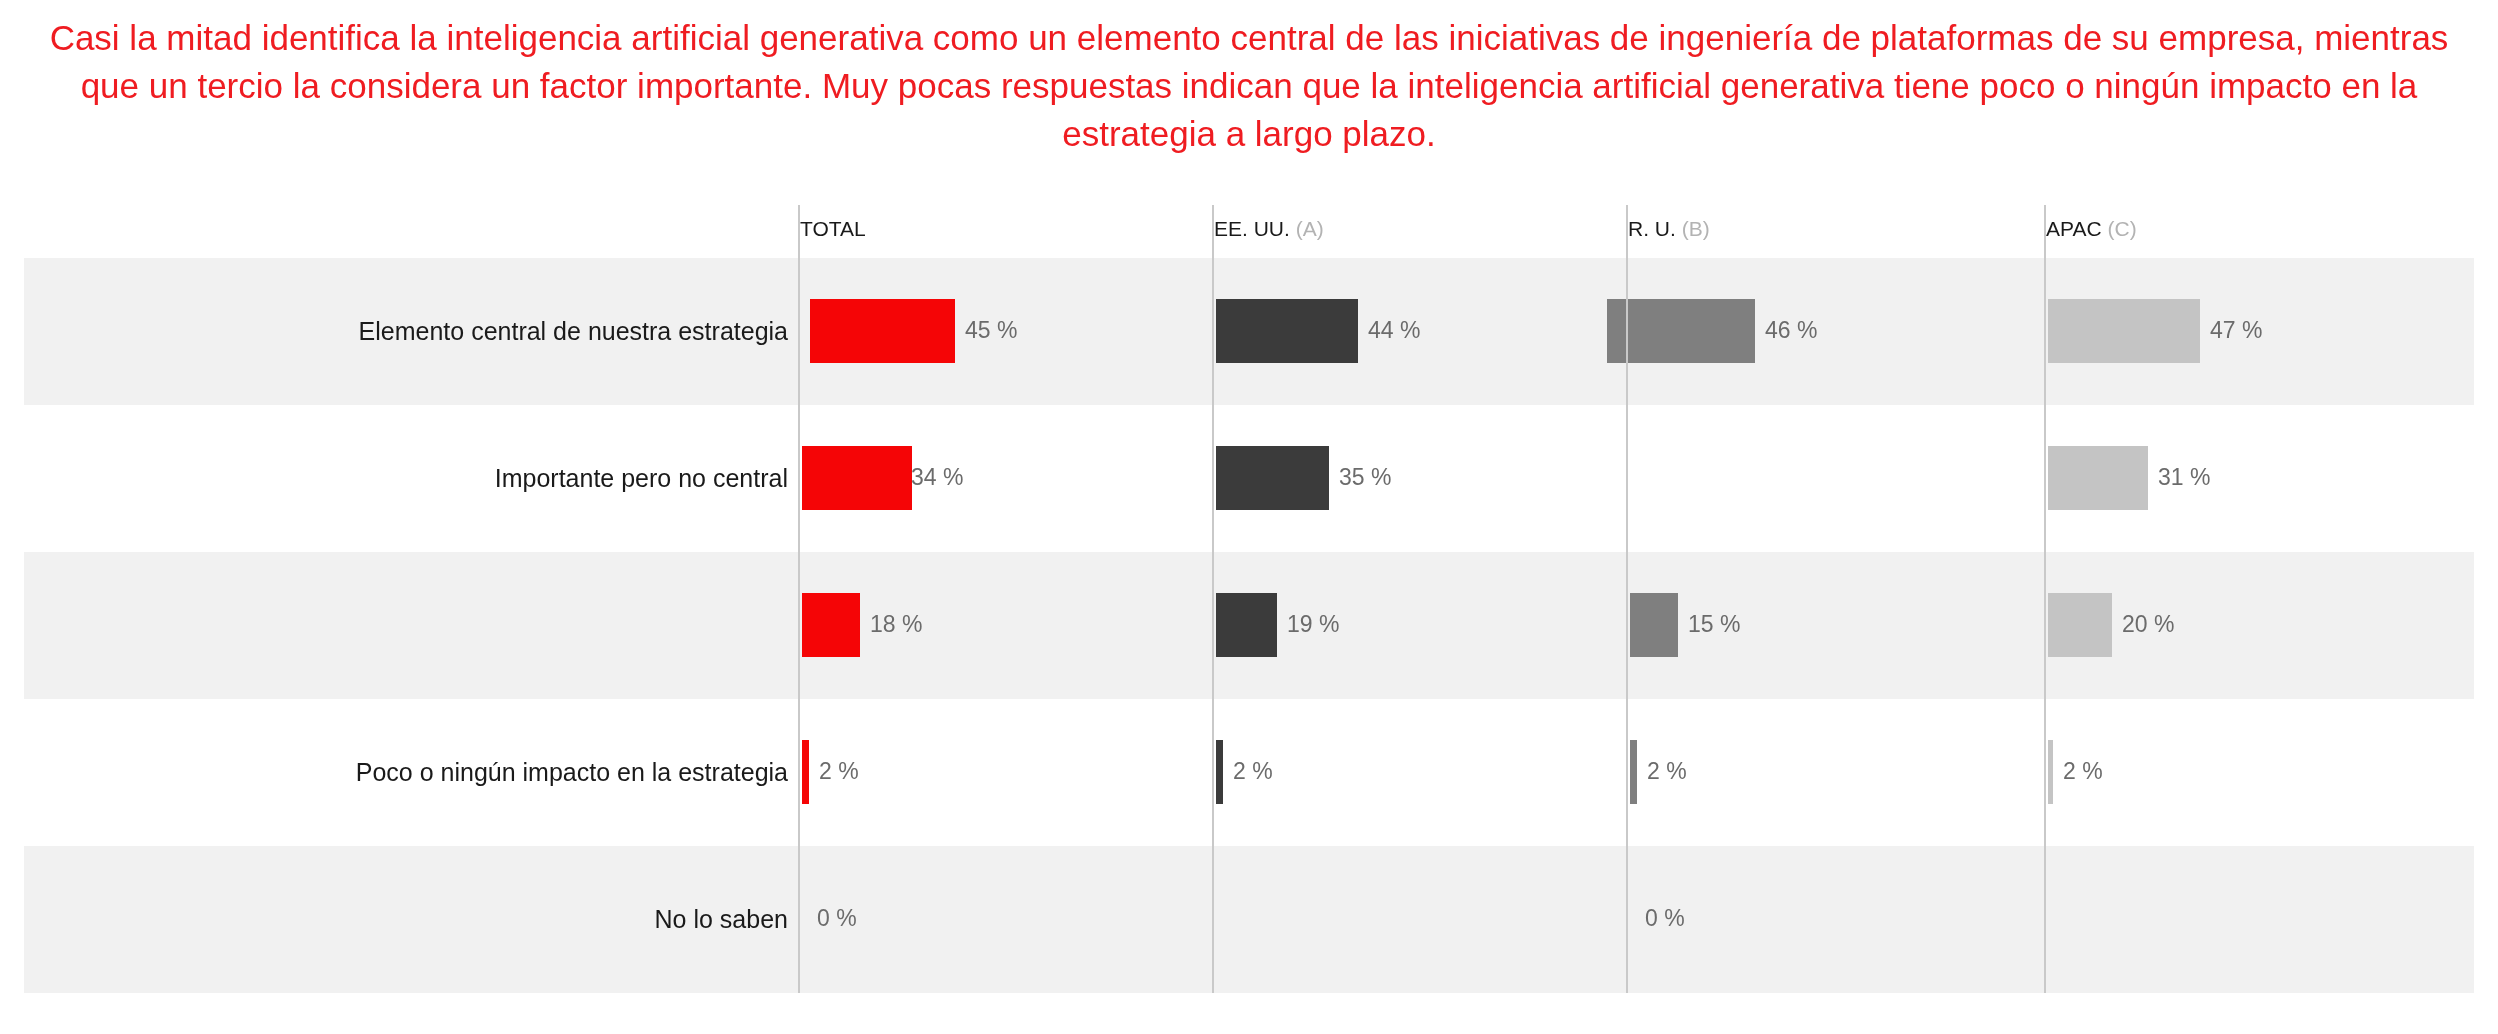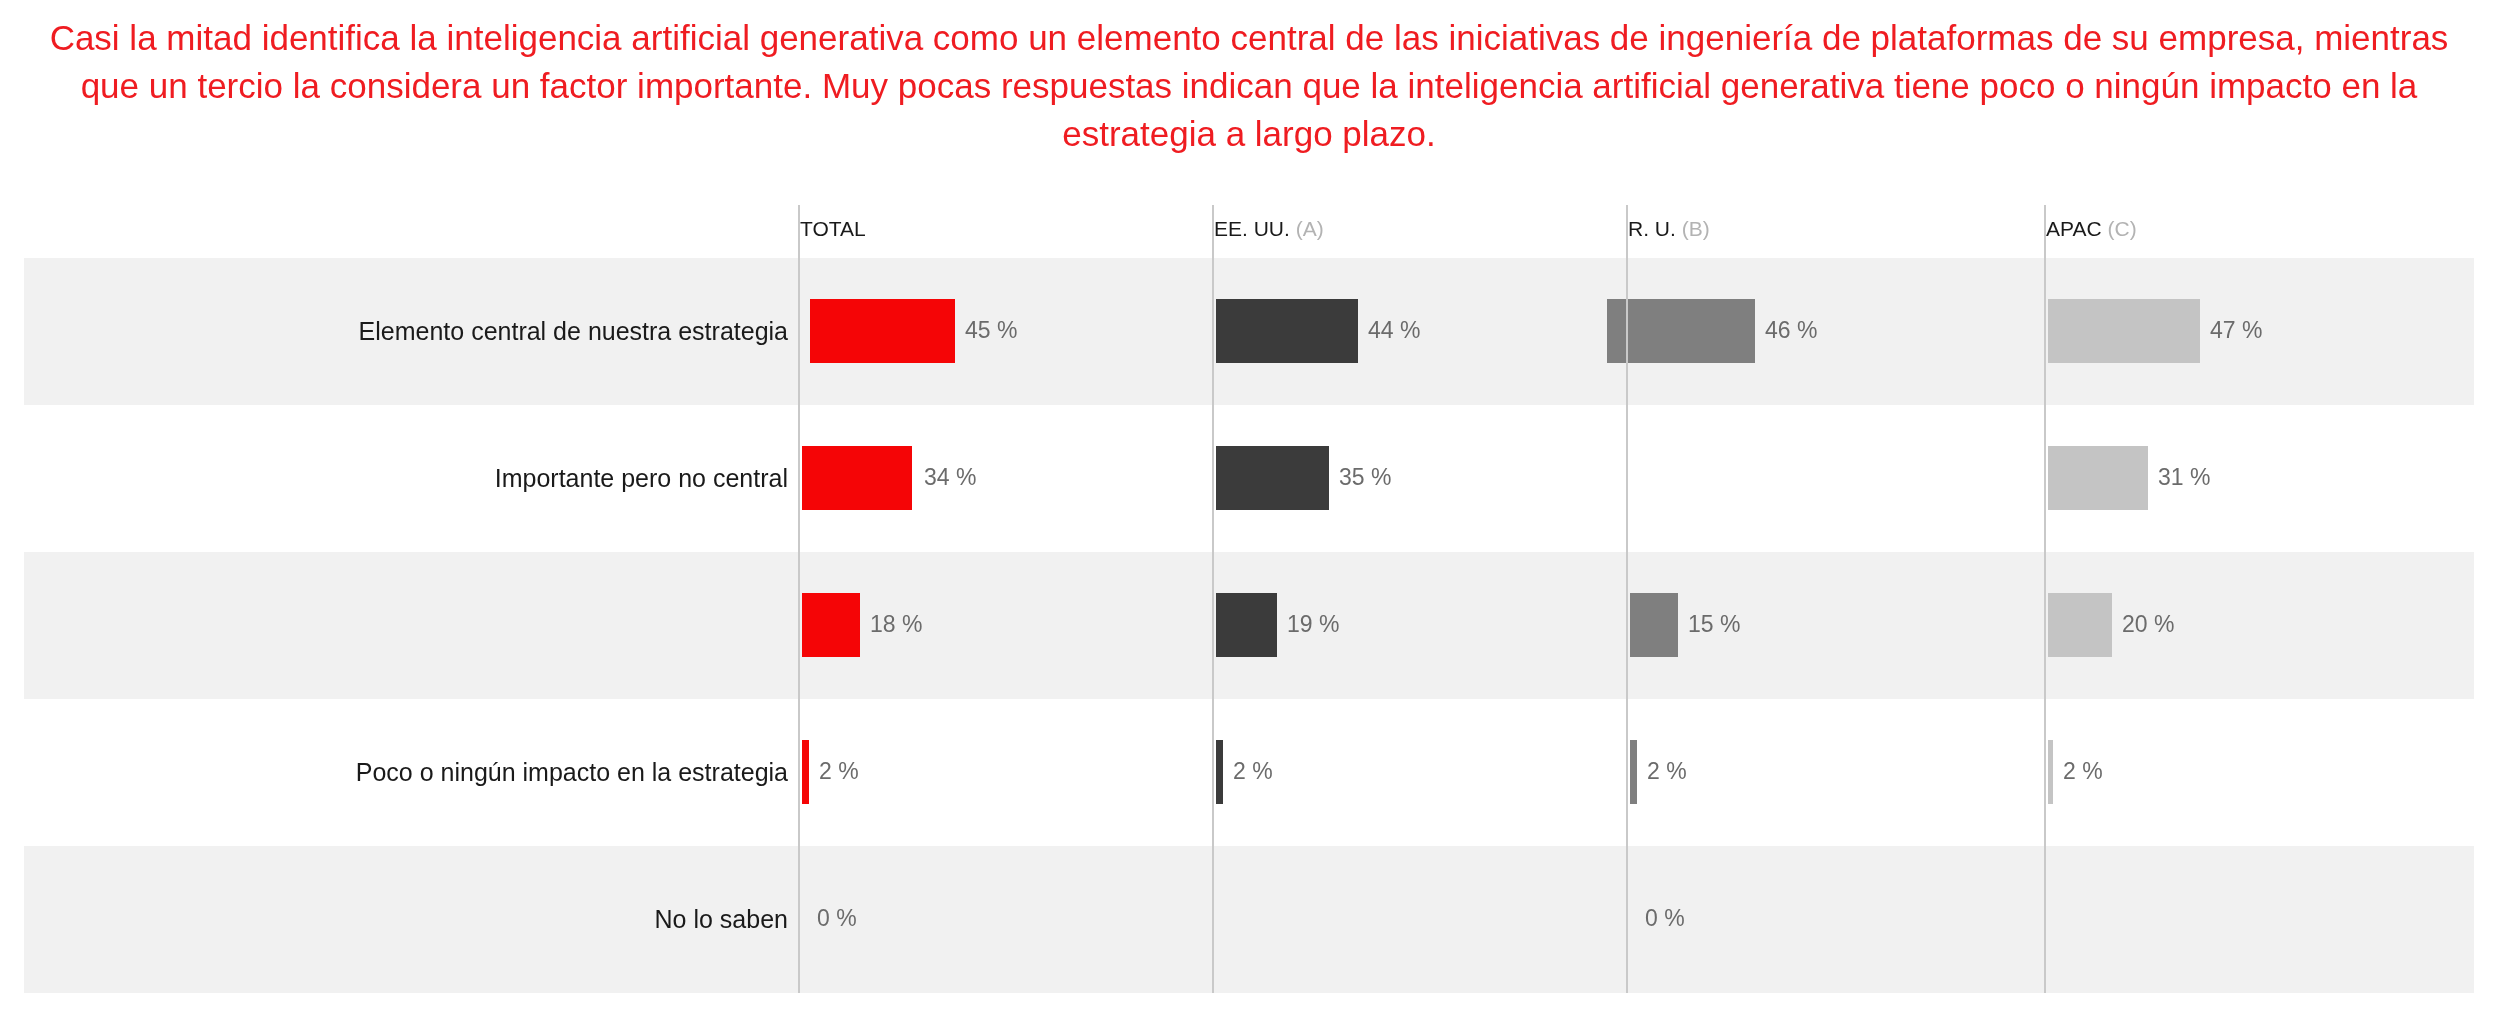--- a/index.html
+++ b/index.html
@@ -179,21 +179,21 @@
         <div class="bar-cell" style="left:2022px;width:428px">
           <div class="bar" style="width:152px;background:#c4c4c4"></div>
           <div class="bar-val" style="left:164px">47 %</div>
         </div>
       </div>
 
       <div class="row">
         <div class="row-label">Importante pero no central</div>
         <div class="bar-cell" style="left:776px;width:414px">
           <div class="bar" style="width:110px;background:#f50506"></div>
-          <div class="bar-val" style="left:124px">34 %</div>
+          <div class="bar-val" style="left:111px">34 %</div>
         </div>
         <div class="bar-cell" style="left:1190px;width:462px">
           <div class="bar" style="width:113px;background:#3b3b3b"></div>
           <div class="bar-val" style="left:125px">35 %</div>
         </div>
         <div class="bar-cell" style="left:2022px;width:428px">
           <div class="bar" style="width:100px;background:#c4c4c4"></div>
           <div class="bar-val" style="left:112px">31 %</div>
         </div>
       </div>

